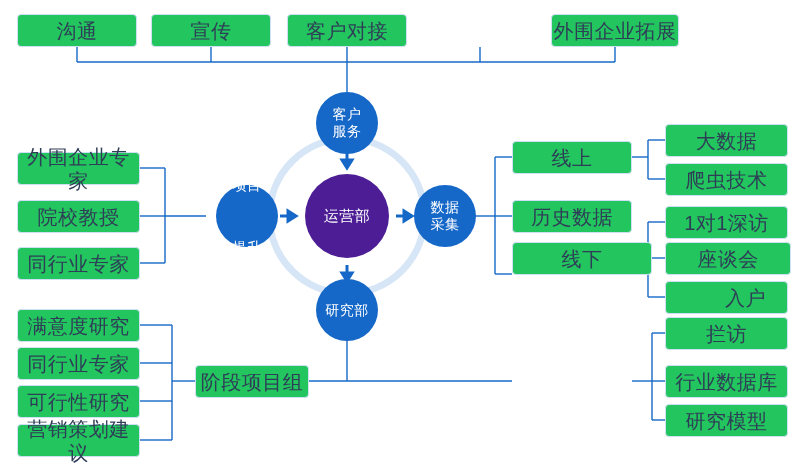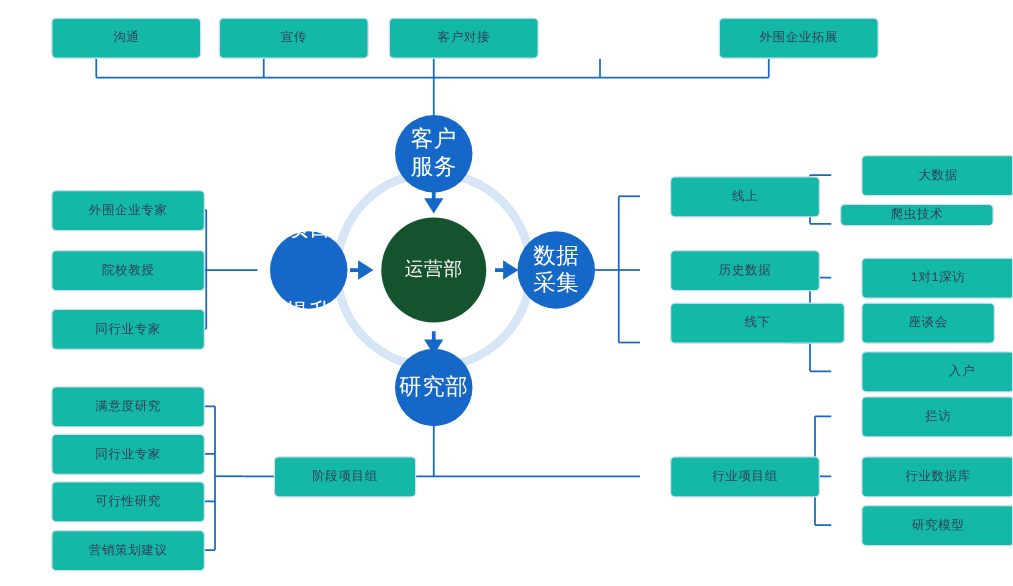--- a/index.html
+++ b/index.html
@@ -20,51 +20,50 @@
   svg.lines {
     position: absolute;
     left: 0;
     top: 0;
     width: 810px;
     height: 469px;
   }
   .box {
     position: absolute;
     box-sizing: border-box;
-    background: #14b8a6;
+    background: #22c55e;
     border: 1px solid #cfe0f5;
     border-radius: 4px;
     color: #2f3e57;
-    font-size: 10px;
+    font-size: 20px;
     display: flex;
     align-items: center;
     justify-content: center;
     text-align: center;
     line-height: 1.2;
     letter-spacing: 0.5px;
-    margin-left: 24px;
   }
   .circle {
     position: absolute;
     box-sizing: border-box;
     border-radius: 50%;
     display: flex;
     align-items: center;
     justify-content: center;
     text-align: center;
     color: #ffffff;
-    font-size: 18px;
+    font-size: 14px;
     line-height: 1.2;
     letter-spacing: 0.5px;
   }
   .circle.blue {
     background: #1668c8;
   }
   .circle.orange {
-    background: #14532d;
+    background: #4c1d95;
     font-size: 15px;
   }
   .ring {
     position: absolute;
     box-sizing: border-box;
     border-radius: 50%;
     border: 7px solid #d7e6f7;
     background: transparent;
   }
 </style>
@@ -193,28 +192,28 @@
   <div class="box" style="left:512px; top:200px; width:120px; height:33px;">
     <span>历史数据</span>
   </div>
   <div class="box" style="left:512px; top:242px; width:140px; height:33px;">
     <span>线下</span>
   </div>
 
   <div class="box" style="left:665px; top:124px; width:123px; height:33px;">
     <span>大数据</span>
   </div>
-  <div class="box" style="left:648px; top:163px; width:123px; height:18px;">
+  <div class="box" style="left:665px; top:163px; width:123px; height:33px;">
     <span>爬虫技术</span>
   </div>
 
   <div class="box" style="left:665px; top:206px; width:123px; height:33px;">
     <span>1对1深访</span>
   </div>
-  <div class="box" style="left:665px; top:242px; width:107px; height:33px;">
+  <div class="box" style="left:665px; top:242px; width:126px; height:33px;">
     <span>座谈会</span>
   </div>
   <div class="box" style="left:665px; top:281px; width:123px; height:33px;padding-left:38px;">
     <span>入户</span>
   </div>
 
   <div class="box" style="left:195px; top:365px; width:114px; height:33px;">
     <span>阶段项目组</span>
   </div>
   <div class="box" style="left:17px; top:309px; width:123px; height:33px;">
@@ -223,23 +222,20 @@
   <div class="box" style="left:17px; top:347px; width:123px; height:33px;">
     <span>同行业专家</span>
   </div>
   <div class="box" style="left:17px; top:385px; width:123px; height:33px;">
     <span>可行性研究</span>
   </div>
   <div class="box" style="left:17px; top:424px; width:123px; height:33px;">
     <span>营销策划建议</span>
   </div>
 
-  <div class="box" style="left:512px; top:365px; width:120px; height:33px;">
-    <span>行业项目组</span>
-  </div>
   <div class="box" style="left:665px; top:317px; width:123px; height:33px;">
     <span>拦访</span>
   </div>
   <div class="box" style="left:665px; top:365px; width:123px; height:33px;">
     <span>行业数据库</span>
   </div>
   <div class="box" style="left:665px; top:404px; width:123px; height:33px;">
     <span>研究模型</span>
   </div>
 

